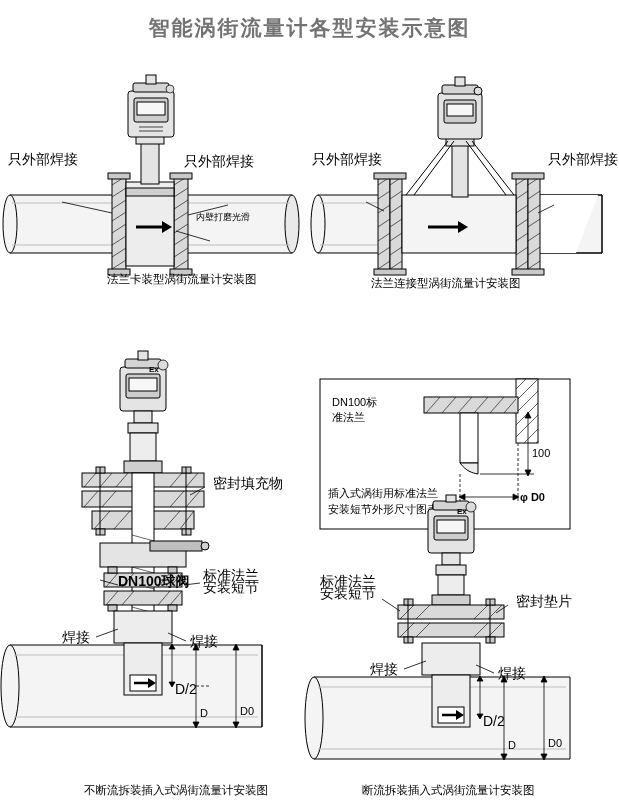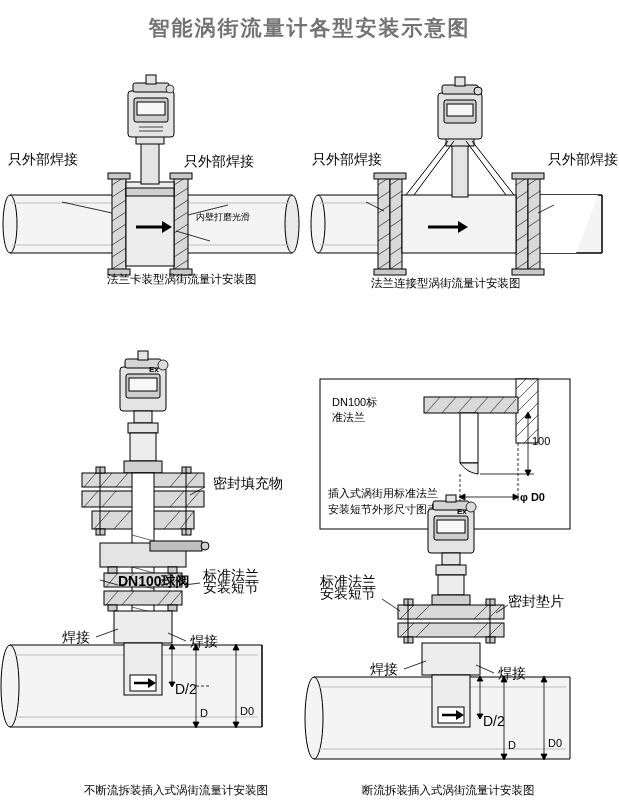--- a/index.html
+++ b/index.html
@@ -432,21 +432,21 @@
       <polygon points="145,115 145,121 139,118" fill="#000"></polygon>
       <polygon points="193,115 193,121 199,118" fill="#000"></polygon>
       <line x1="140" y1="95" x2="140" y2="122" stroke-dasharray="3,2"></line>
       <line x1="198" y1="64" x2="198" y2="122" stroke-dasharray="3,2"></line>
     </g>
 
     <rect x="2" y="100" width="130" height="46" fill="#ffffff" stroke="none"></rect>
   </svg>
   <div class="lbl" style="left:12px; top:16px; font-size:11px; line-height:15px; white-space:pre-line;">DN100标
 准法兰</div>
-  <div class="lbl" style="left:212px; top:56px; font-size:11px;text-align:center;">100</div>
+  <div class="lbl" style="left:212px; top:68px; font-size:11px;text-align:center;">100</div>
   <div class="lbl" style="left:200px; top:112px; font-size:11px;font-weight:bold;">φ D0</div>
   <div class="lbl" style="left:8px; top:106px; font-size:11px; line-height:16px; white-space:pre-line;">插入式涡街用标准法兰
 安装短节外形尺寸图表</div>
 </div>
 
 <div class="fig" style="left:300px; top:495px; width:319px; height:285px;">
   <svg width="319" height="285" viewBox="0 0 319 285">
 
     <g stroke="#000" stroke-width="1" fill="#e4e4e4">
       <rect x="128" y="14" width="46" height="44" rx="3"></rect>
@@ -524,20 +524,20 @@
 
     <g stroke="#000" stroke-width="0.8" fill="none">
       <line x1="82" y1="104" x2="100" y2="116"></line>
       <line x1="208" y1="110" x2="196" y2="118"></line>
       <line x1="104" y1="174" x2="126" y2="166"></line>
       <line x1="194" y1="178" x2="176" y2="170"></line>
     </g>
   </svg>
   <div class="lbl" style="left:20px; top:80px; white-space:pre-line;">标准法兰
 安装短节</div>
-  <div class="lbl" style="left:208px; top:100px;">密封垫片</div>
+  <div class="lbl" style="left:216px; top:100px;">密封垫片</div>
   <div class="lbl" style="left:70px; top:168px;">焊接</div>
   <div class="lbl" style="left:198px; top:172px;">焊接</div>
   <div class="lbl" style="left:183px; top:220px;">D/2</div>
   <div class="lbl" style="left:208px; top:244px; font-size:11px;">D</div>
   <div class="lbl" style="left:248px; top:242px; font-size:11px;">D0</div>
 </div>
 <div class="caption" style="left:362px; top:783px;">断流拆装插入式涡街流量计安装图</div>
 
 </body></html>

